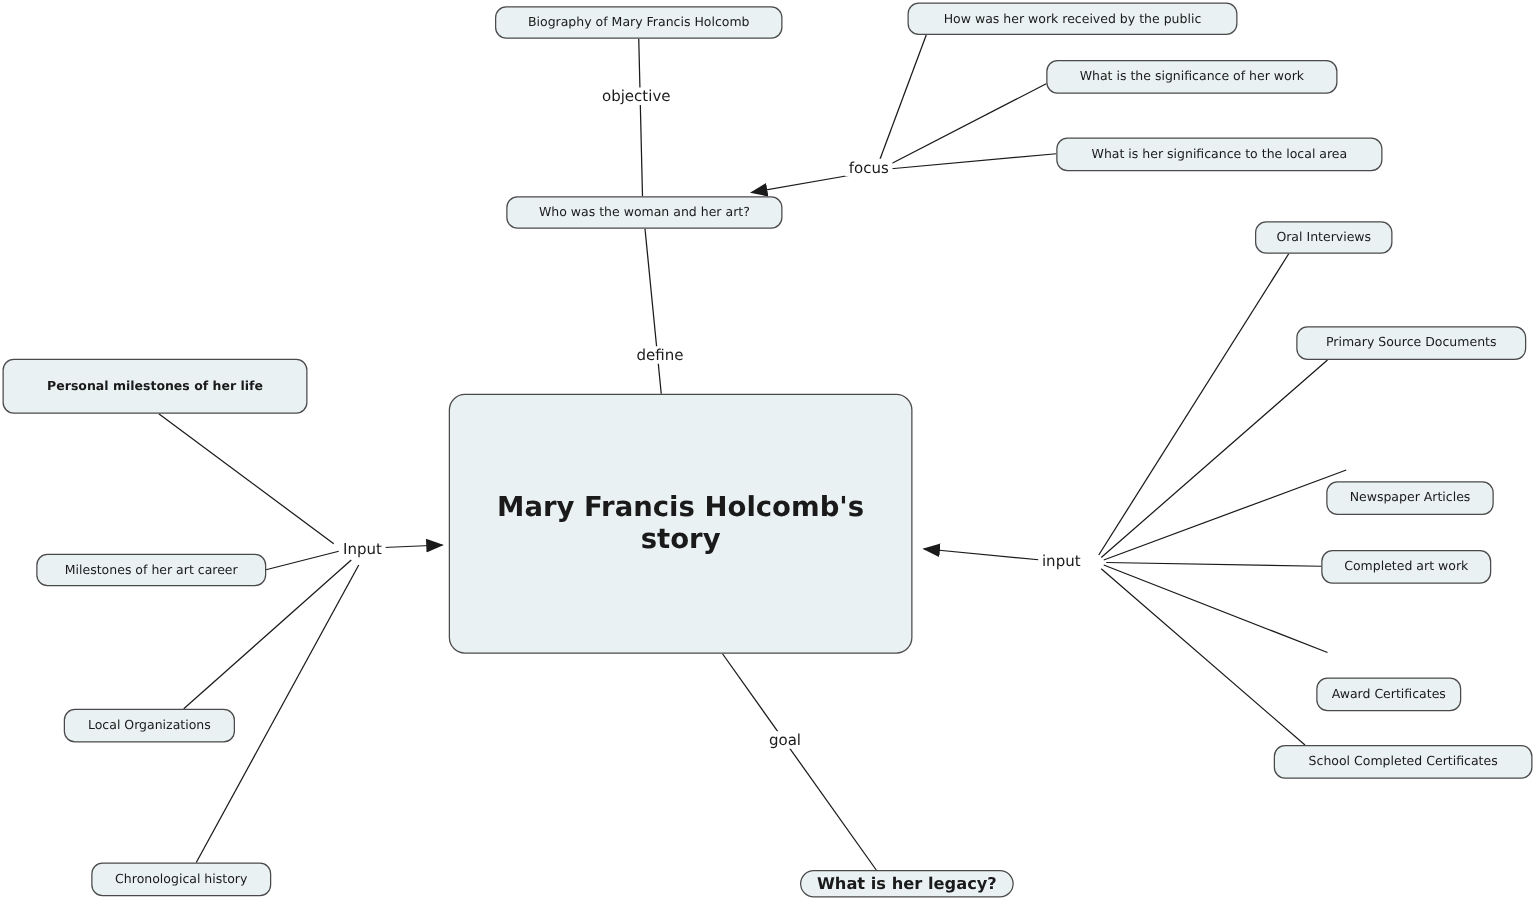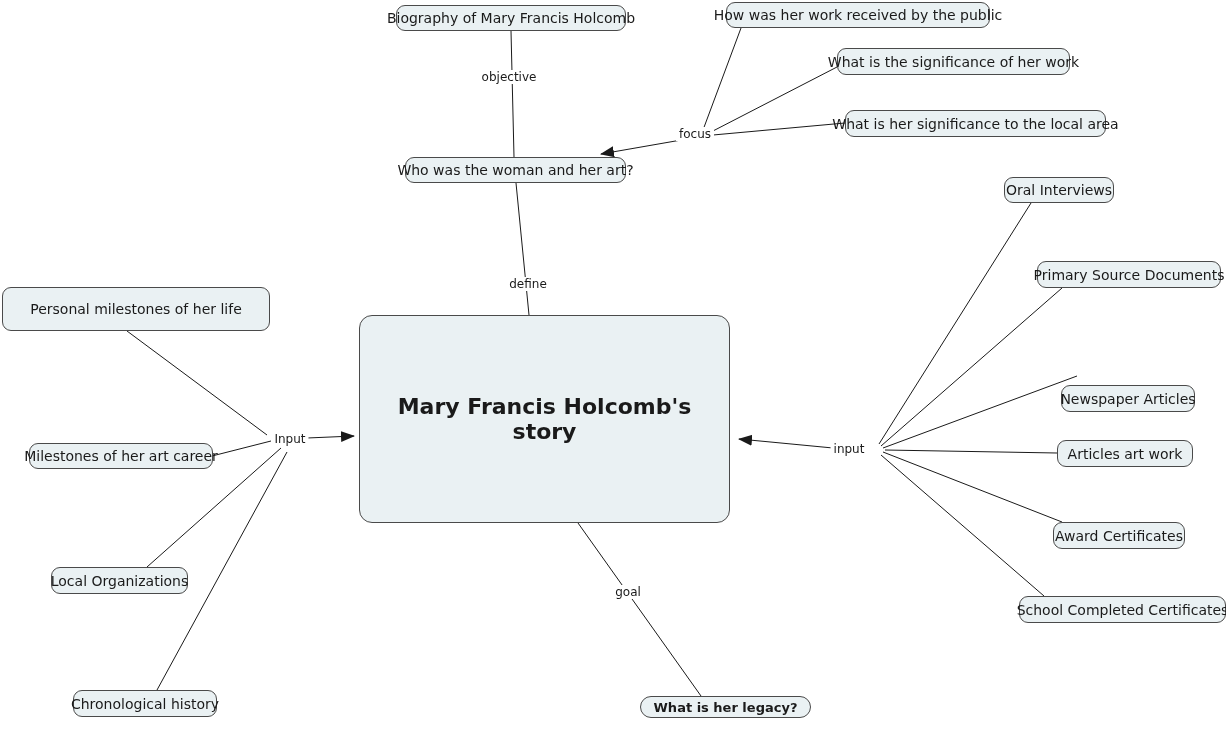--- a/index.html
+++ b/index.html
@@ -17,21 +17,21 @@
     stroke: var(--line, #1a1a1a);
     stroke-width: 1;
   }
   .node {
     position: absolute; z-index: 2;
     display: flex; align-items: center; justify-content: center;
     text-align: center;
     background: var(--node-fill, #eaf1f3);
     border: 1px solid var(--node-border, #4a4a4a);
     border-radius: 9px;
-    font-size: 14px;
+    font-size: 10px;
     padding: 0 7px;
     white-space: nowrap;
     cursor: default;
   }
   .node.central {
     border-radius: 13px;
     font-size: 22px;
     white-space: normal;
   }
   .node.bold {
@@ -97,27 +97,27 @@
   <div class="node" style="left:845px; top:110px; width:261px; height:27px;">What is her significance to the local area</div>
 
   <div class="node" style="left:405px; top:157px; width:221px; height:26px;">Who was the woman and her art?</div>
 
   <div class="node" style="left:1004px; top:177px; width:110px; height:26px;">Oral Interviews</div>
 
   <div class="node" style="left:1037px; top:261px; width:184px; height:27px;">Primary Source Documents</div>
 
   <div class="node" style="left:1061px; top:349px; width:134px; height:27px;margin-top:36px;">Newspaper Articles</div>
 
-  <div class="node" style="left:1057px; top:440px; width:136px; height:27px;">Articles art work</div>
+  <div class="node" style="left:1057px; top:440px; width:136px; height:27px;">Completed art work</div>
 
-  <div class="node" style="left:1053px; top:522px; width:132px; height:27px;">Award Certificates</div>
+  <div class="node" style="left:1053px; top:542px; width:116px; height:27px;">Award Certificates</div>
 
   <div class="node" style="left:1019px; top:596px; width:207px; height:27px;">School Completed Certificates</div>
 
-  <div class="node" style="left:2px; top:287px; width:268px; height:44px;">Personal milestones of her life</div>
+  <div class="node" style="left:2px; top:287px; width:244px; height:44px;font-weight:bold;">Personal milestones of her life</div>
 
   <div class="node" style="left:29px; top:443px; width:184px; height:26px;">Milestones of her art career</div>
 
   <div class="node" style="left:51px; top:567px; width:137px; height:27px;">Local Organizations</div>
 
   <div class="node" style="left:73px; top:690px; width:144px; height:27px;">Chronological history</div>
 
   <div class="node bold" style="left:640px; top:696px; width:171px; height:22px;">What is her legacy?</div>
 
   <div class="edge-label" style="left:509px; top:77px;">objective</div>

